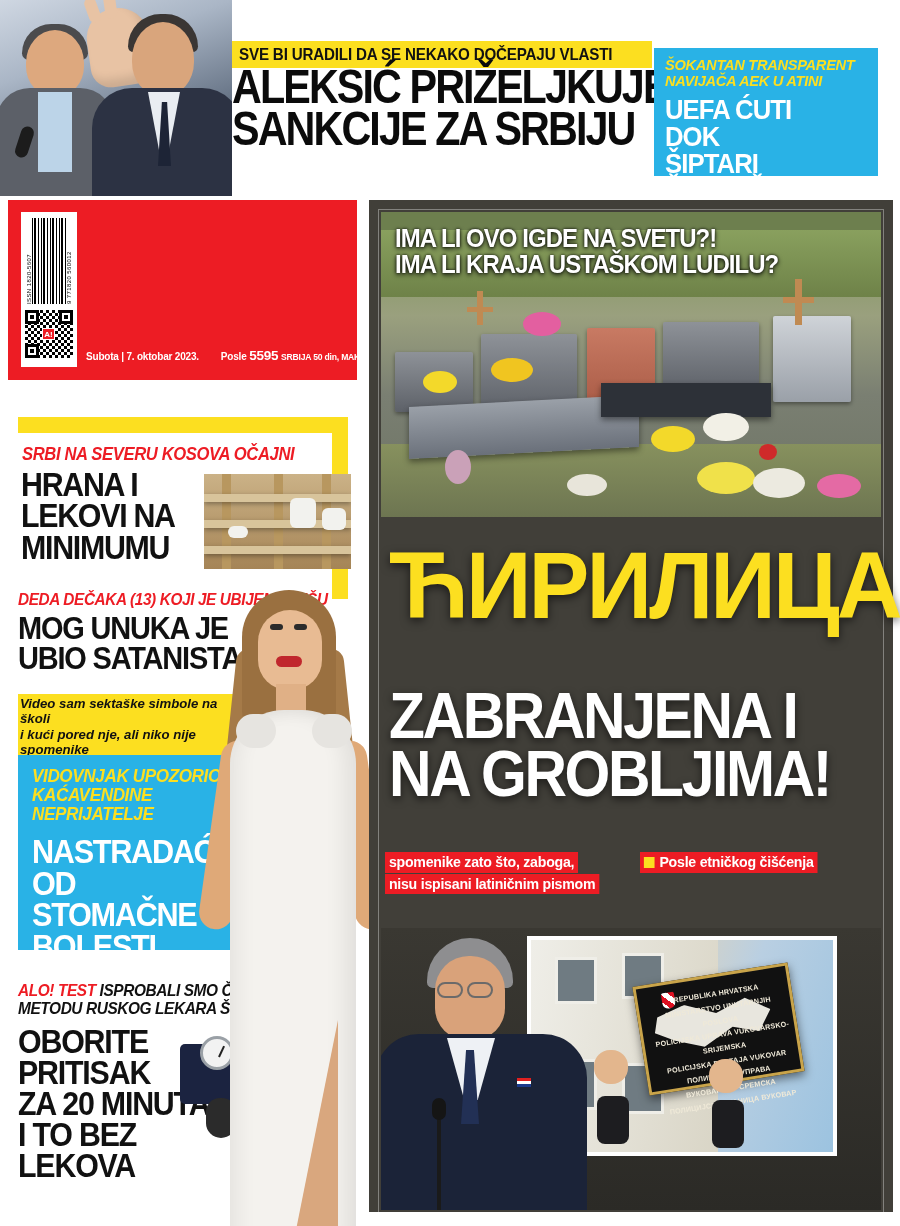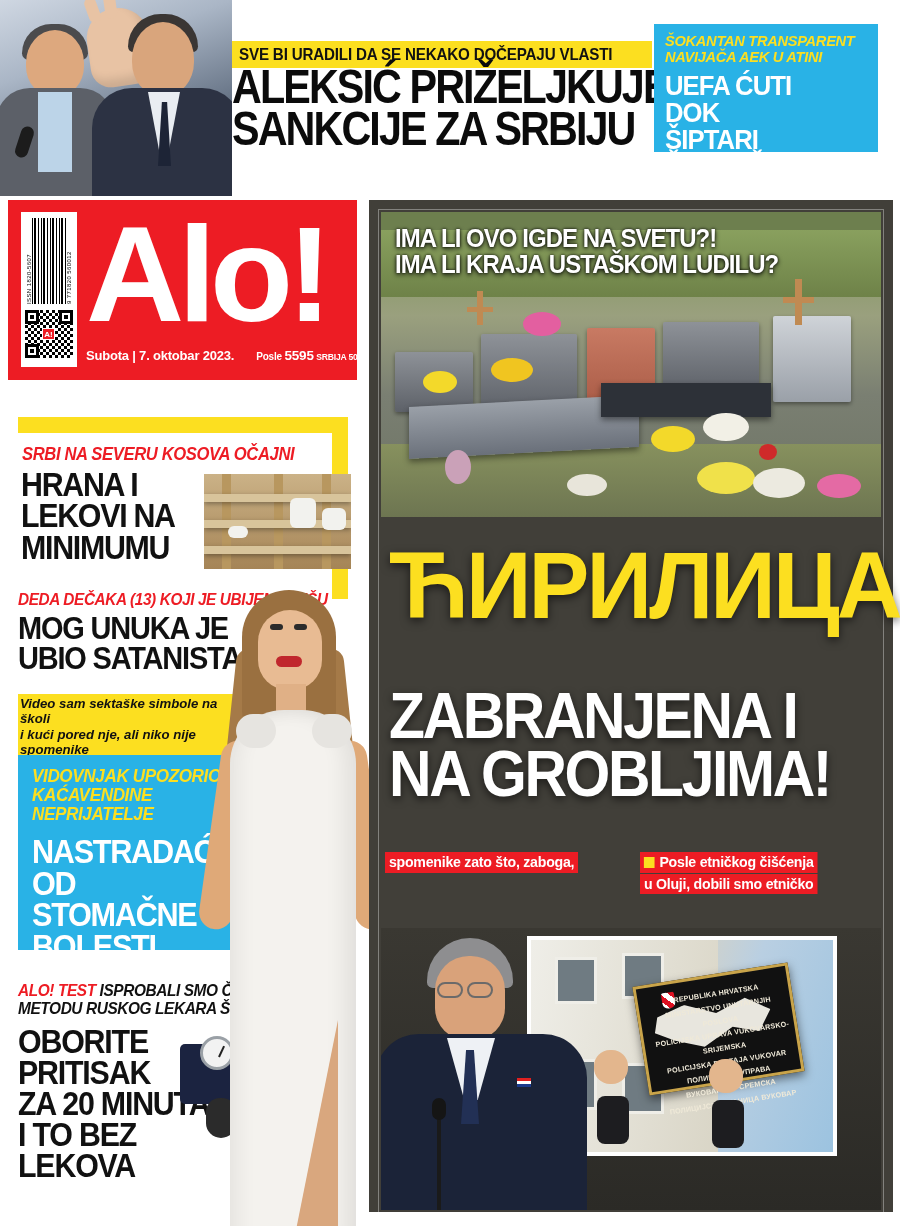--- a/index.html
+++ b/index.html
@@ -60,21 +60,21 @@
     position:absolute; left:232px; top:66px; width:400px;
     color:#0b0b0b; font-weight:900; line-height:.88;
   }
   .top-head div{
     font-size:48px; letter-spacing:-2.2px; white-space:nowrap;
     transform:scaleX(.86); transform-origin:left top;
     font-family:"Liberation Sans Narrow","Liberation Sans",sans-serif;
   }
 
   .blue-top{
-    position:absolute; left:654px; top:24px; width:224px; height:128px;
+    position:absolute; left:654px; top:48px; width:224px; height:128px;
     background:#29b2e6; padding:9px 10px 0 11px;
   }
   .blue-top .k{
     color:#fcdf20; font-weight:800; font-style:italic; font-size:15.4px;
     line-height:1.04; letter-spacing:-.3px;
     transform:scaleX(.95); transform-origin:left top;
   }
   .blue-top .h{
     margin-top:7px; color:#fff; font-weight:900; font-size:28.5px;
     line-height:.94; letter-spacing:-1px;
@@ -120,21 +120,21 @@
   }
   .logo{
     position:absolute; left:78px; top:4px; width:266px; height:140px;
     color:#fff; font-weight:900; font-size:136px; line-height:140px;
     letter-spacing:-6px; font-family:"Liberation Sans Narrow","Liberation Sans",sans-serif;
   }
   .dateline{
     position:absolute; left:78px; top:148px; width:266px;
     display:flex; align-items:baseline; gap:22px; color:#fff; white-space:nowrap;
   }
-  .dateline .d{ font-size:13px; font-weight:800; letter-spacing:-.2px;text-align:right; }
+  .dateline .d{ font-size:10px; font-weight:800; letter-spacing:-.2px;text-align:right; }
   .dateline .p{ font-size:10px; font-weight:700; letter-spacing:-.2px; }
   .dateline .p b{ font-size:13.5px; }
   .dateline .p .sm{ font-size:8.6px; }
 
   
   .leftcol{ position:absolute; left:0; top:390px; width:366px; height:836px; }
 
   
   .s1{ position:absolute; left:18px; top:27px; width:330px; height:182px; }
   .s1 .frame{
@@ -389,21 +389,20 @@
         <div class="isbn-r">9 771820 560012</div>
       </div>
       <div class="qr">
         <span class="fq a"></span>
         <span class="fq b"></span>
         <span class="fq c"></span>
         <span class="lg">A!</span>
       </div>
     </div>
 
-    <div class="logo">Alo!</div>
 
     <div class="dateline">
       <div class="d">Subota | 7. oktobar 2023.</div>
       <div class="p">
         <span>Posle</span>
         <b>5595</b>
         <span class="sm">SRBIJA 50 din, MAK 30 den, CG 0.70 €, BIH 0.50 KM</span>
       </div>
     </div>
   </div>
@@ -536,24 +535,24 @@
     <div class="cyr">ЋИРИЛИЦА</div>
 
     <div class="mh2">
       <div>ZABRANJENA I</div>
       <div>NA GROBLJIMA!</div>
     </div>
 
     <div class="bullets">
       <div class="bul">
         <div><span class="ln">spomenike zato što, zaboga,</span></div>
+        <div><span class="ln">nisu ispisani latiničnim pismom</span></div>
       </div>
       <div class="bul">
         <div><span class="ln"><i class="sq"></i><b>Posle etničkog čišćenja</b></span></div>
-        <div><span class="ln">u Oluji, dobili smo etničko</span></div>
       </div>
     </div>
 
     <div class="botphoto">
       <div class="signphoto">
         <div class="sp-in">
           <span class="sp-bldg"></span>
           <span class="sp-win" style="left:8%;top:8%;width:14%;height:22%"></span>
           <span class="sp-win" style="left:30%;top:6%;width:14%;height:22%"></span>
           <span class="sp-win" style="left:8%;top:56%;width:14%;height:24%"></span>

